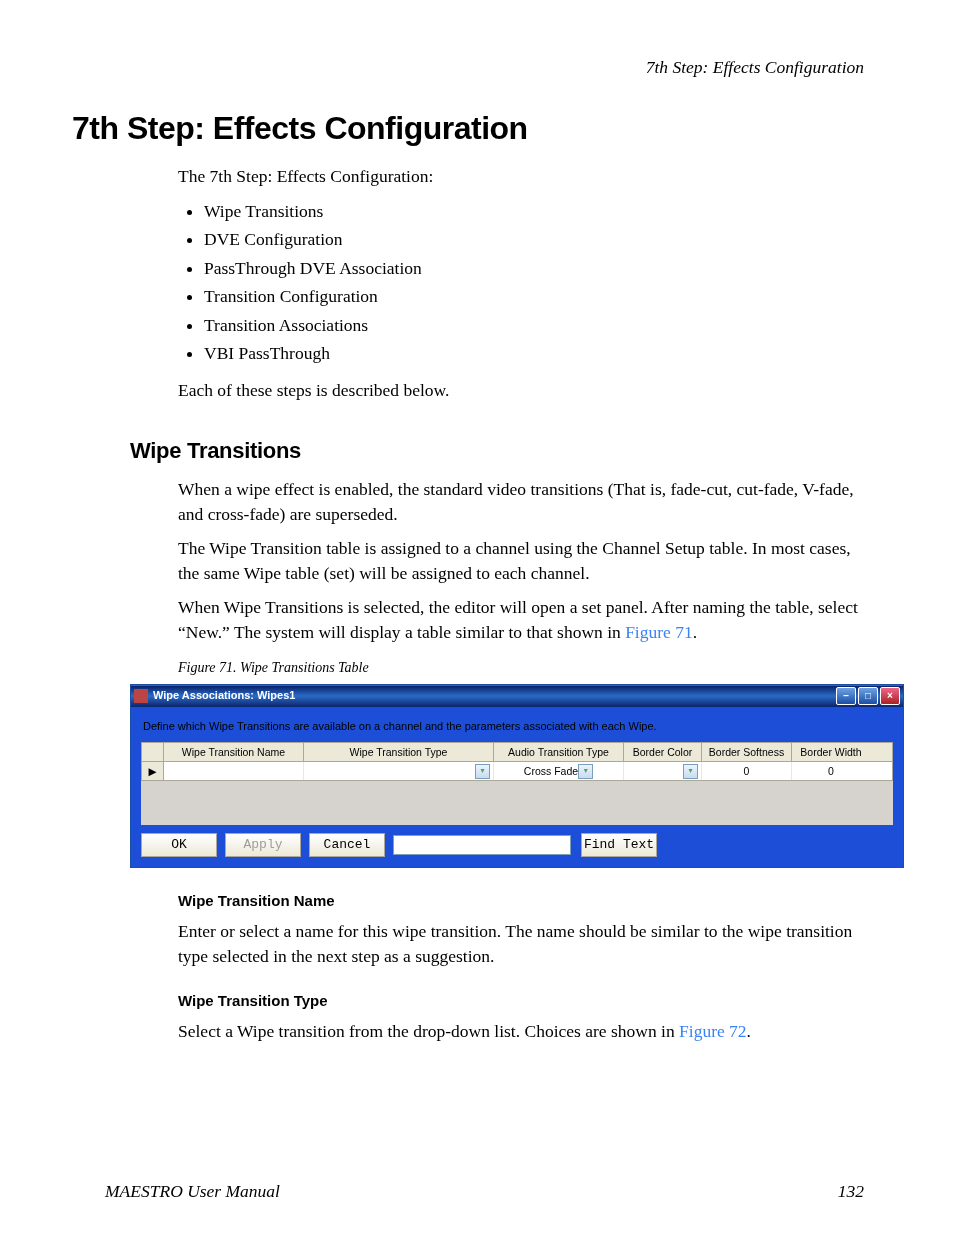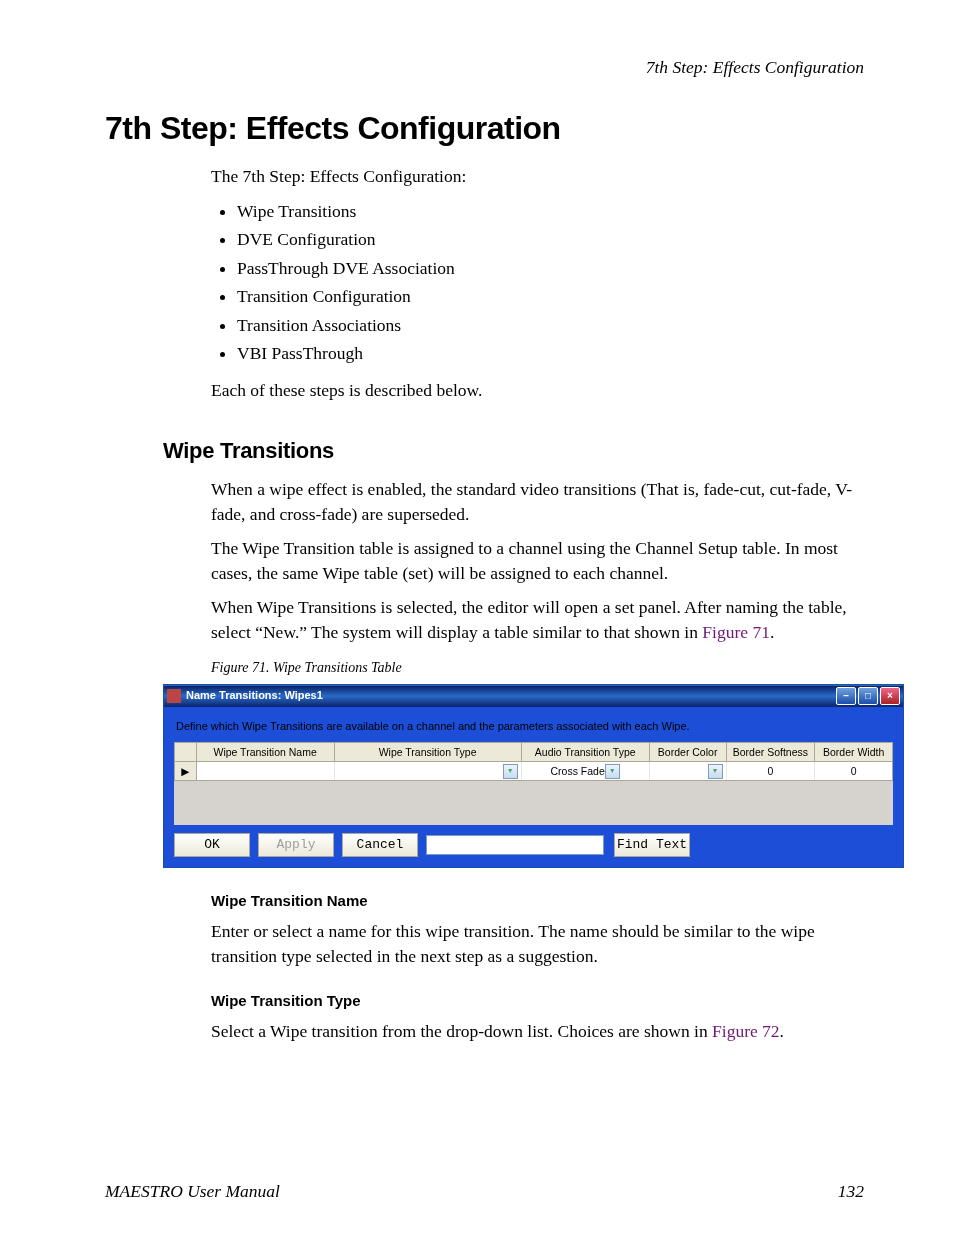--- a/index.html
+++ b/index.html
@@ -1,26 +1,26 @@
 <!DOCTYPE html>
 <html><head>
 <meta charset="utf-8">
 <style>
 html,body{margin:0;padding:0;background:#fff;font-family:"Palatino Linotype","Book Antiqua",Palatino,serif;color:#000;font-size:17.5px;line-height:1.4}
-.page{width:954px;height:1235px;position:relative;padding:55px 90px 40px 105px;box-sizing:border-box}
+.page{width:954px;height:1235px;position:relative;padding:55px 90px 40px 72px;box-sizing:border-box}
 .running-head{text-align:right;font-style:italic;margin-bottom:26px}
 h1{font-family:"Arial Black","Helvetica Neue",Arial,sans-serif;font-weight:900;font-size:32px;margin:0 0 14px 0;letter-spacing:-.5px}
 .indent{margin-left:106px}
 p{margin:0 0 10px 0;text-align:left}
 ul{margin:6px 0 12px 0;padding-left:26px}
 li{margin:4px 0}
 h2{font-family:"Arial Black","Helvetica Neue",Arial,sans-serif;font-weight:900;font-size:22px;margin:34px 0 10px 58px;letter-spacing:-.3px}
 h3{font-family:"Arial Black","Helvetica Neue",Arial,sans-serif;font-weight:900;font-size:15px;margin:22px 0 8px 0}
 .figcap{font-style:italic;font-size:14px;margin:14px 0 6px 0}
-a.link{color:#701a75;text-decoration:none}
+a.link{color:#3b82f6;text-decoration:none}
 
 .winwrap{margin-left:58px;margin-right:-40px}
 .window{border:1px solid #1a4ea8;font-family:Tahoma,Arial,sans-serif;font-size:11px;background:#ece9d8}
 .titlebar{background:linear-gradient(to bottom,#3c8cde 0%,#0a246a 6%,#2a6ac8 50%,#0a246a 100%);color:#fff;display:flex;align-items:center;height:22px;padding:0 3px}
 .titlebar .icon{width:14px;height:14px;background:#b44;margin-right:5px;display:inline-block}
 .titlebar .t{font-weight:bold;flex:1}
 .winbtns{display:flex;gap:2px}
 .winbtn{width:18px;height:16px;border:1px solid #fff;border-radius:2px;display:flex;align-items:center;justify-content:center;color:#fff;font-size:10px;font-weight:bold;font-family:Arial}
 .winbtn.min{background:linear-gradient(#6fa3e0,#1a4ea8)}
 .winbtn.max{background:linear-gradient(#6fa3e0,#1a4ea8)}
@@ -84,21 +84,21 @@
     <p>
       <span>When Wipe Transitions is selected, the editor will open a set panel. After naming the table, select “New.” The system will display a table similar to that shown in </span><a class="link">Figure 71</a><span>.</span>
     </p>
     <div class="figcap">Figure 71.  Wipe Transitions Table</div>
   </div>
 
   <div class="winwrap">
     <div class="window">
       <div class="titlebar">
         <span class="icon"></span>
-        <span class="t">Name Transitions: Wipes1</span>
+        <span class="t">Wipe Associations: Wipes1</span>
         <div class="winbtns">
           <div class="winbtn min">–</div>
           <div class="winbtn max">□</div>
           <div class="winbtn close">×</div>
         </div>
       </div>
       <div class="client">
         <div class="desc">Define which Wipe Transitions are available on a channel and the parameters associated with each Wipe.</div>
         <div class="grid">
           <div class="ghead">

